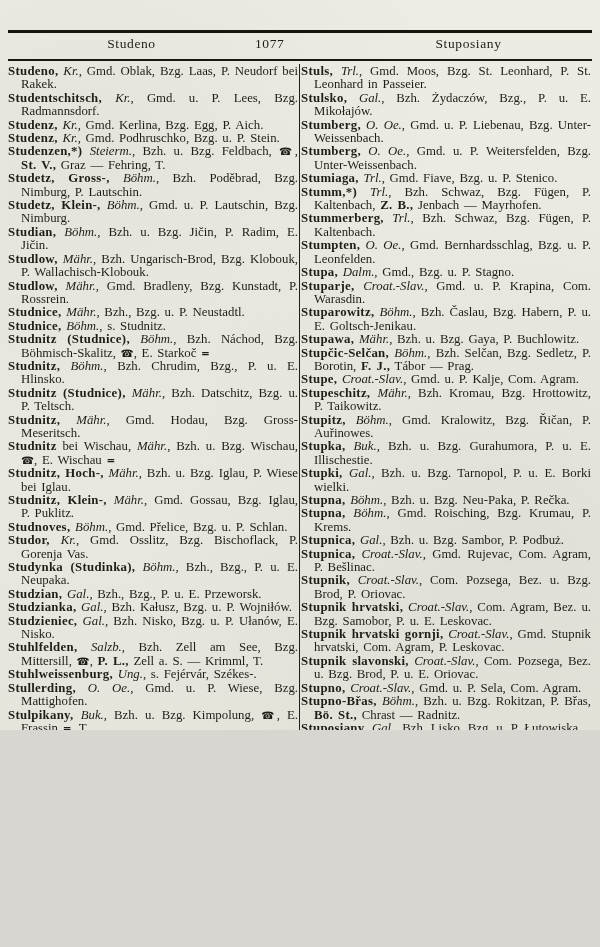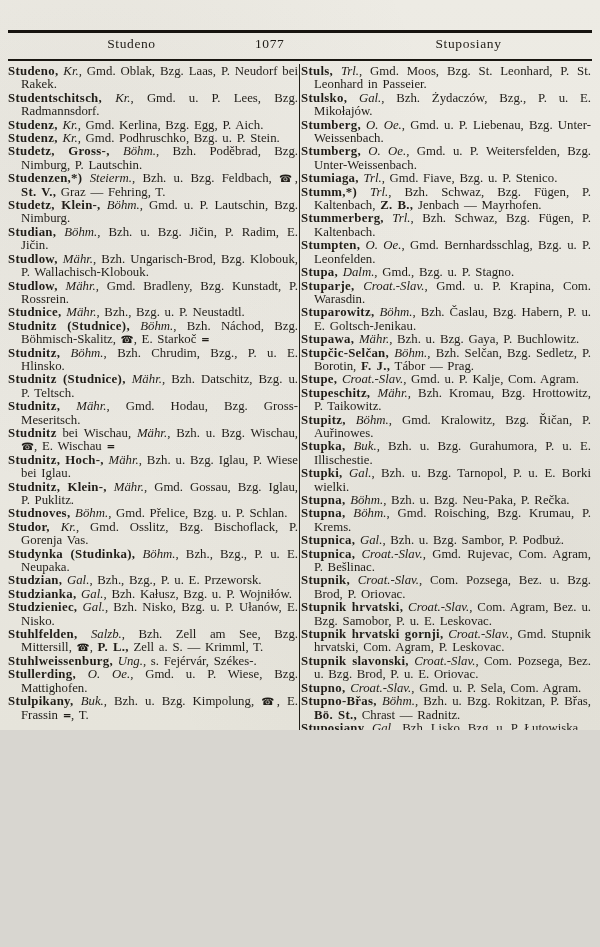--- a/index.html
+++ b/index.html
@@ -69,27 +69,28 @@
 
   <div class="header-rule"></div>
 
   <div class="columns">
     <div class="col col-left">
       <div class="entries">
           <p class="entry"><b>Studeno,</b><i> Kr.</i><span>, Gmd. Oblak, Bzg. Laas, P. Neudorf bei Rakek.</span></p>
           <p class="entry"><b>Studentschitsch,</b><i> Kr.</i><span>, Gmd. u. P. Lees, Bzg. Radmannsdorf.</span></p>
           <p class="entry"><b>Studenz,</b><i> Kr.</i><span>, Gmd. Kerlina, Bzg. Egg, P. Aich.</span></p>
           <p class="entry"><b>Studenz,</b><i> Kr.</i><span>, Gmd. Podhruschko, Bzg. u. P. Stein.</span></p>
+          <p class="entry"><b>Studenzen,*)</b><i> Steierm.</i><span>, Bzh. u. Bzg. Feldbach, </span><span class="sym">☎</span><span>, </span><b>St. V.,</b><span> Graz — Fehring, T.</span></p>
           <p class="entry"><b>Studetz, Gross-,</b><i> Böhm.</i><span>, Bzh. Poděbrad, Bzg. Nimburg, P. Lautschin.</span></p>
-          <p class="entry"><b>Studenzen,*)</b><i> Steierm.</i><span>, Bzh. u. Bzg. Feldbach, </span><span class="sym">☎</span><span>, </span><b>St. V.,</b><span> Graz — Fehring, T.</span></p>
           <p class="entry"><b>Studetz, Klein-,</b><i> Böhm.</i><span>, Gmd. u. P. Lautschin, Bzg. Nimburg.</span></p>
           <p class="entry"><b>Studian,</b><i> Böhm.</i><span>, Bzh. u. Bzg. Jičin, P. Radim, E. Jičin.</span></p>
           <p class="entry"><b>Studlow,</b><i> Mähr.</i><span>, Bzh. Ungarisch-Brod, Bzg. Klobouk, P. Wallachisch-Klobouk.</span></p>
           <p class="entry"><b>Studlow,</b><i> Mähr.</i><span>, Gmd. Bradleny, Bzg. Kunstadt, P. Rossrein.</span></p>
           <p class="entry"><b>Studnice,</b><i> Mähr.</i><span>, Bzh., Bzg. u. P. Neustadtl.</span></p>
+          <p class="entry"><b>Studnice,</b><i> Böhm.</i><span>, s. Studnitz.</span></p>
           <p class="entry"><b>Studnitz (Studnice),</b><i> Böhm.</i><span>, Bzh. Náchod, Bzg. Böhmisch-Skalitz, </span><span class="sym">☎</span><span>, E. Starkoč </span><span class="sym rw">=</span></p>
           <p class="entry"><b>Studnitz,</b><i> Böhm.</i><span>, Bzh. Chrudim, Bzg., P. u. E. Hlinsko.</span></p>
           <p class="entry"><b>Studnitz (Studnice),</b><i> Mähr.</i><span>, Bzh. Datschitz, Bzg. u. P. Teltsch.</span></p>
           <p class="entry"><b>Studnitz,</b><i> Mähr.</i><span>, Gmd. Hodau, Bzg. Gross-Meseritsch.</span></p>
           <p class="entry"><b>Studnitz</b><span> bei Wischau,</span><i> Mähr.</i><span>, Bzh. u. Bzg. Wischau, </span><span class="sym">☎</span><span>, E. Wischau </span><span class="sym rw">=</span></p>
           <p class="entry"><b>Studnitz, Hoch-,</b><i> Mähr.</i><span>, Bzh. u. Bzg. Iglau, P. Wiese bei Iglau.</span></p>
           <p class="entry"><b>Studnitz, Klein-,</b><i> Mähr.</i><span>, Gmd. Gossau, Bzg. Iglau, P. Puklitz.</span></p>
           <p class="entry"><b>Studnoves,</b><i> Böhm.</i><span>, Gmd. Přelice, Bzg. u. P. Schlan.</span></p>
           <p class="entry"><b>Studor,</b><i> Kr.</i><span>, Gmd. Osslitz, Bzg. Bischoflack, P. Gorenja Vas.</span></p>
           <p class="entry"><b>Studynka (Studinka),</b><i> Böhm.</i><span>, Bzh., Bzg., P. u. E. Neupaka.</span></p>

